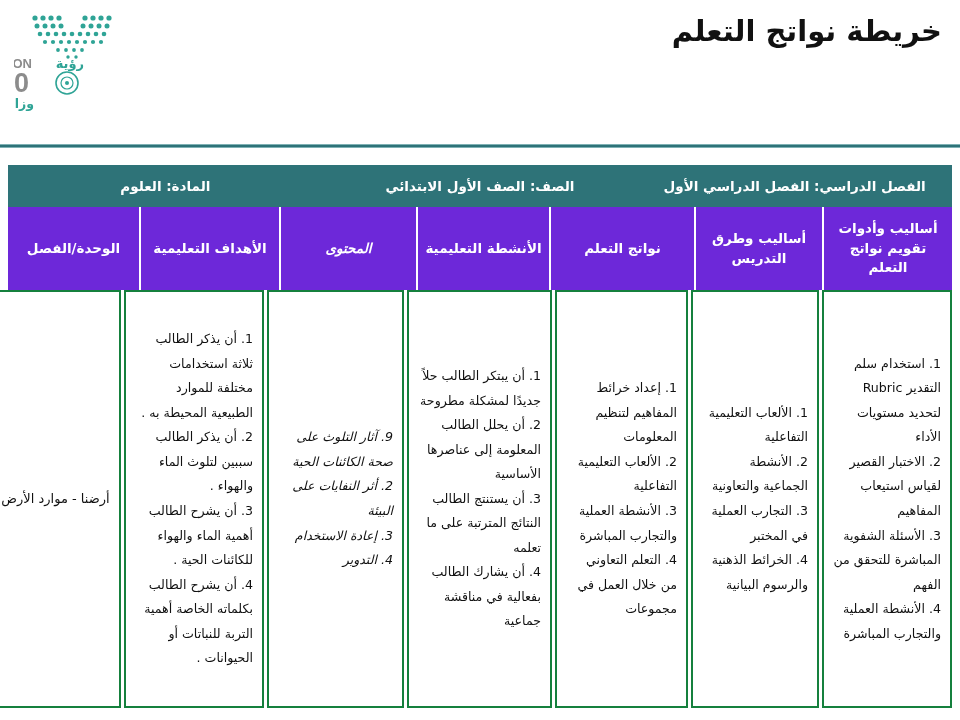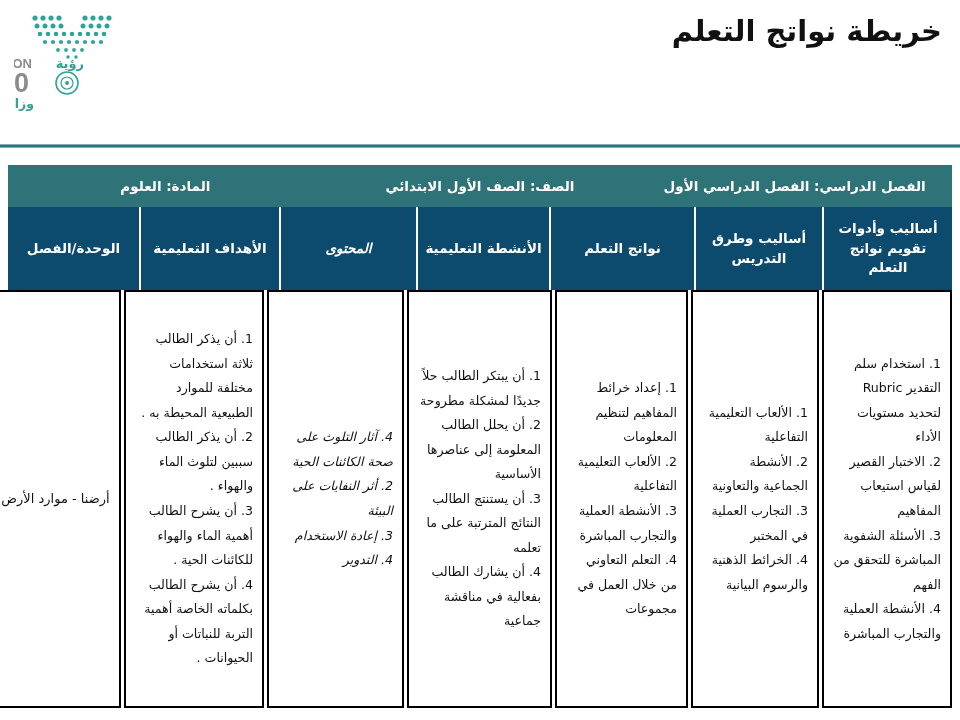--- a/index.html
+++ b/index.html
@@ -87,21 +87,21 @@
     font-size: 13.5px;
     font-weight: bold;
     white-space: nowrap;
   }
 
   .head-row {
     display: flex;
     flex-direction: row;
     width: 100%;
     height: 83px;
-    background: #0c4a6e;
+    background: #6d28d9;
     box-sizing: border-box;
   }
   .head-cell {
     display: flex;
     align-items: center;
     justify-content: center;
     text-align: center;
     color: #ffffff;
     font-size: 13.5px;
     font-weight: bold;
@@ -115,21 +115,21 @@
   .body-row {
     display: flex;
     flex-direction: row;
     width: 100%;
     height: 418px;
     background: #ffffff;
     box-sizing: border-box;
   }
   .body-cell {
     background: #ffffff;
-    border: 2px solid #000000;
+    border: 2px solid #15803d;
     box-sizing: border-box;
     display: flex;
     align-items: center;
     justify-content: center;
     padding: 6px 9px;
     margin-left: 3px;
     font-size: 12.6px;
     color: #111111;
     line-height: 1.95;
     text-align: right;
@@ -290,21 +290,21 @@
         <ul class="cell-list">
             <li>1. أن يبتكر الطالب حلاً جديدًا لمشكلة مطروحة</li>
             <li>2. أن يحلل الطالب المعلومة إلى عناصرها الأساسية</li>
             <li>3. أن يستنتج الطالب النتائج المترتبة على ما تعلمه</li>
             <li>4. أن يشارك الطالب بفعالية في مناقشة جماعية</li>
           </ul>
       </div>
 
       <div class="body-cell c-content">
         <ul class="cell-list">
-            <li>4. آثار التلوث على صحة الكائنات الحية</li>
+            <li>9. آثار التلوث على صحة الكائنات الحية</li>
             <li>2. أثر النفايات على البيئة</li>
             <li>3. إعادة الاستخدام</li>
             <li>4. التدوير</li>
           </ul>
       </div>
 
       <div class="body-cell c-objectives">
         <ul class="cell-list">
             <li>1. أن يذكر الطالب ثلاثة استخدامات مختلفة للموارد الطبيعية المحيطة به .</li>
             <li>2. أن يذكر الطالب سببين لتلوث الماء والهواء .</li>

